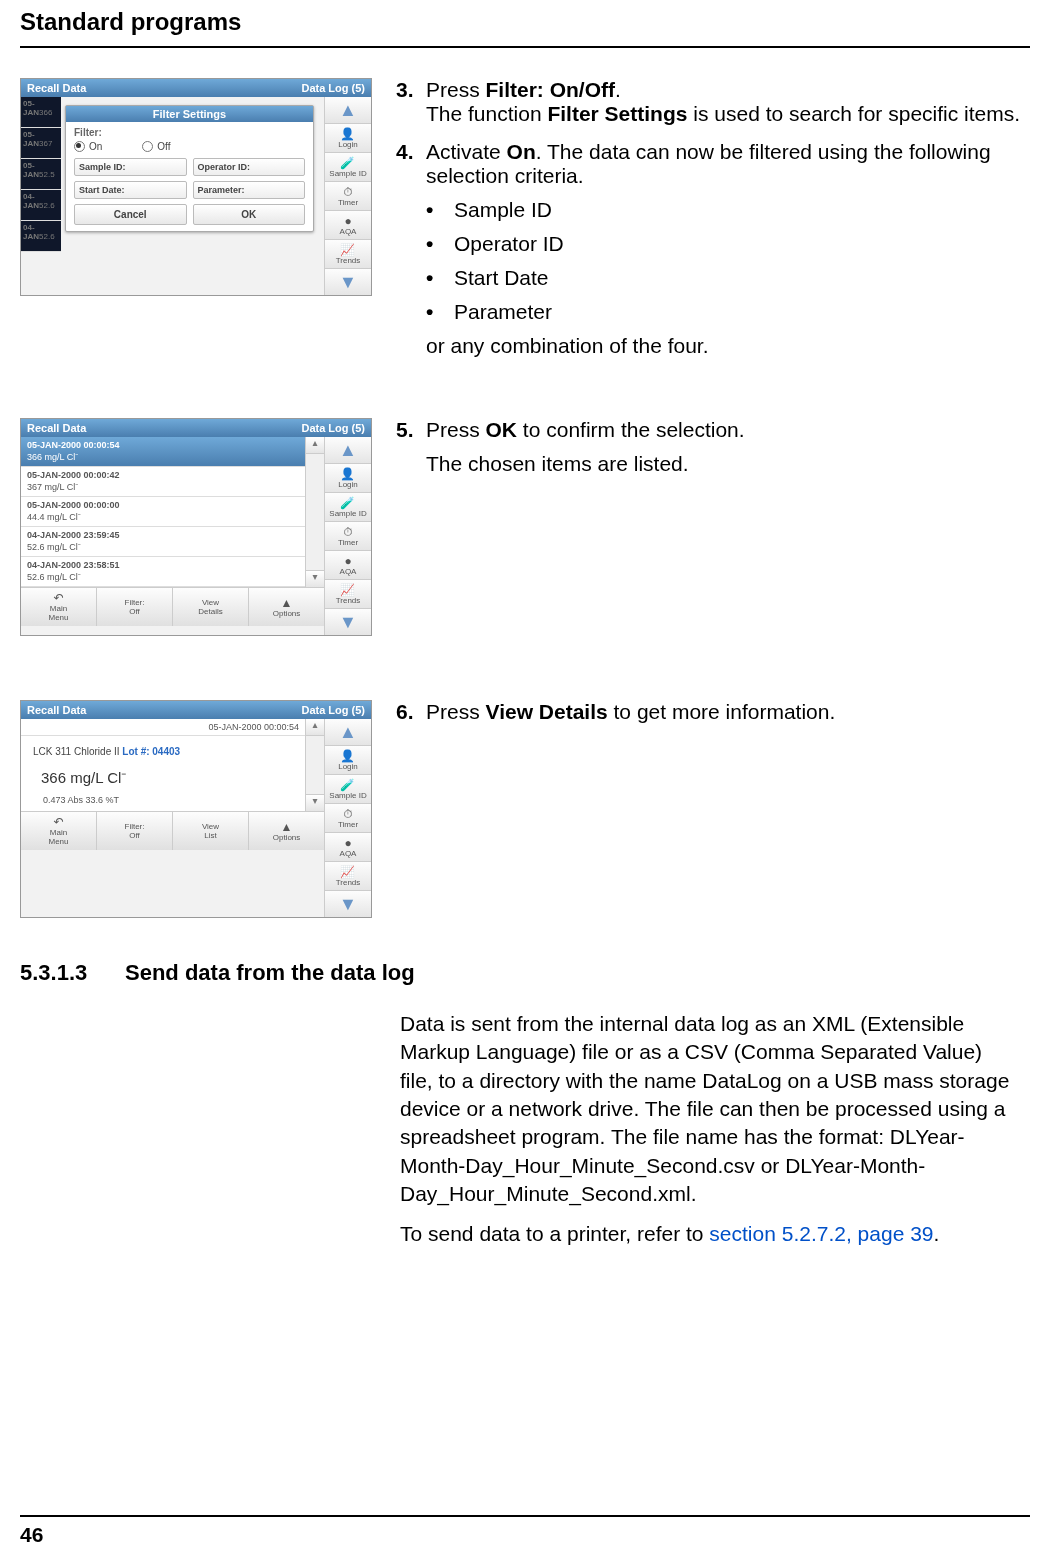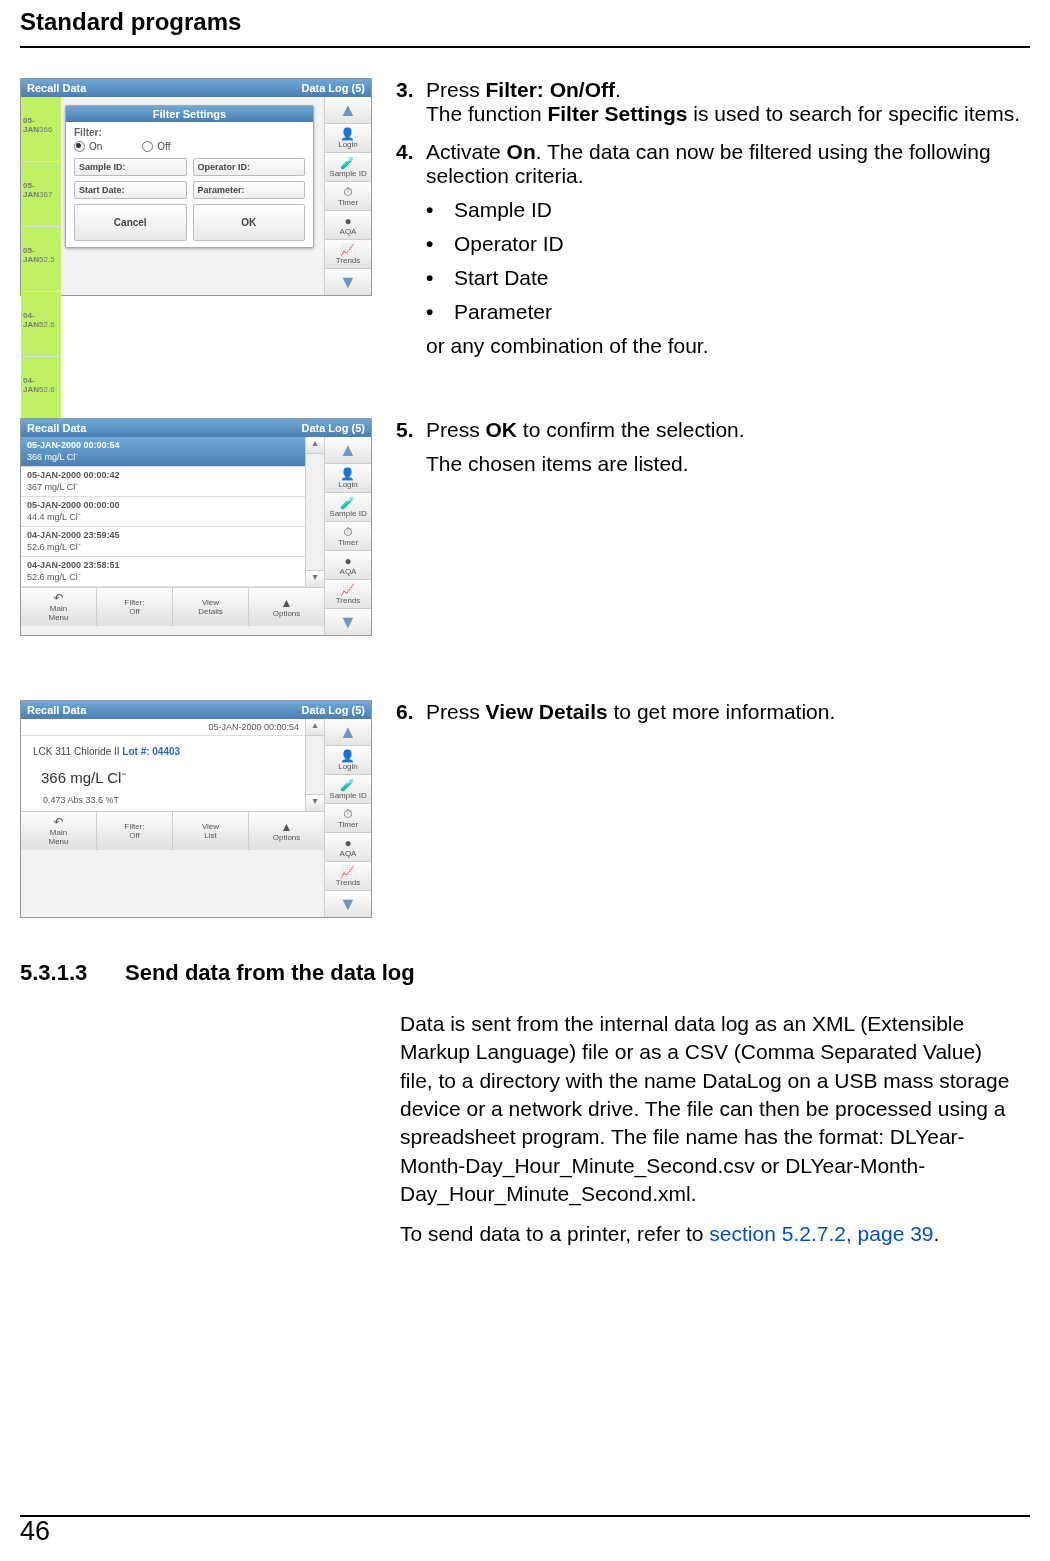--- a/index.html
+++ b/index.html
@@ -27,22 +27,22 @@
     position: absolute;
     bottom: 44px;
     left: 20px;
     right: 20px;
     border-top: 2px solid #000;
   }
   .page-number {
     position: absolute;
     bottom: 14px;
     left: 20px;
-    font-size: 27px;
-    font-weight: normal;
+    font-size: 21px;
+    font-weight: bold;
   }
   .row {
     position: absolute;
     left: 20px;
     right: 20px;
     display: flex;
     align-items: flex-start;
     gap: 26px;
   }
   .screenshot-col {
@@ -180,27 +180,27 @@
     padding:3px 4px;
     font-size:9px;
     color:#555;
     text-align:left;
   }
   .cell-btn .t{font-weight:bold;font-size:9px;color:#444;display:block;}
   .modal-actions{display:flex;gap:6px;margin-top:2px;}
   .act-btn{
     flex:1;border:1px solid #bbb;border-radius:2px;
     background:linear-gradient(#fff,#e8e8e8);
-    text-align:center;font-size:10px;font-weight:bold;padding:12px 0;color:#444;
+    text-align:center;font-size:10px;font-weight:bold;padding:4px 0;color:#444;
   }
   
   .faded-col {
     position:absolute; top:0; left:0; width:40px;
   }
-  .faded-row { height:26px; border-bottom:1px solid #ddd; font-size:8px; color:#777; padding:19px 2px; background:#bef264;}
+  .faded-row { height:26px; border-bottom:1px solid #ddd; font-size:8px; color:#777; padding:2px 2px; background:#0f172a;}
   .faded-row .d{font-weight:bold;font-size:8px;}
   
   .list-area{background:#fff;}
   .list-row{
     border-bottom:1px solid #ddd;
     padding:3px 6px;
     font-size:9px;
     color:#555;
     background:#fff;
   }

